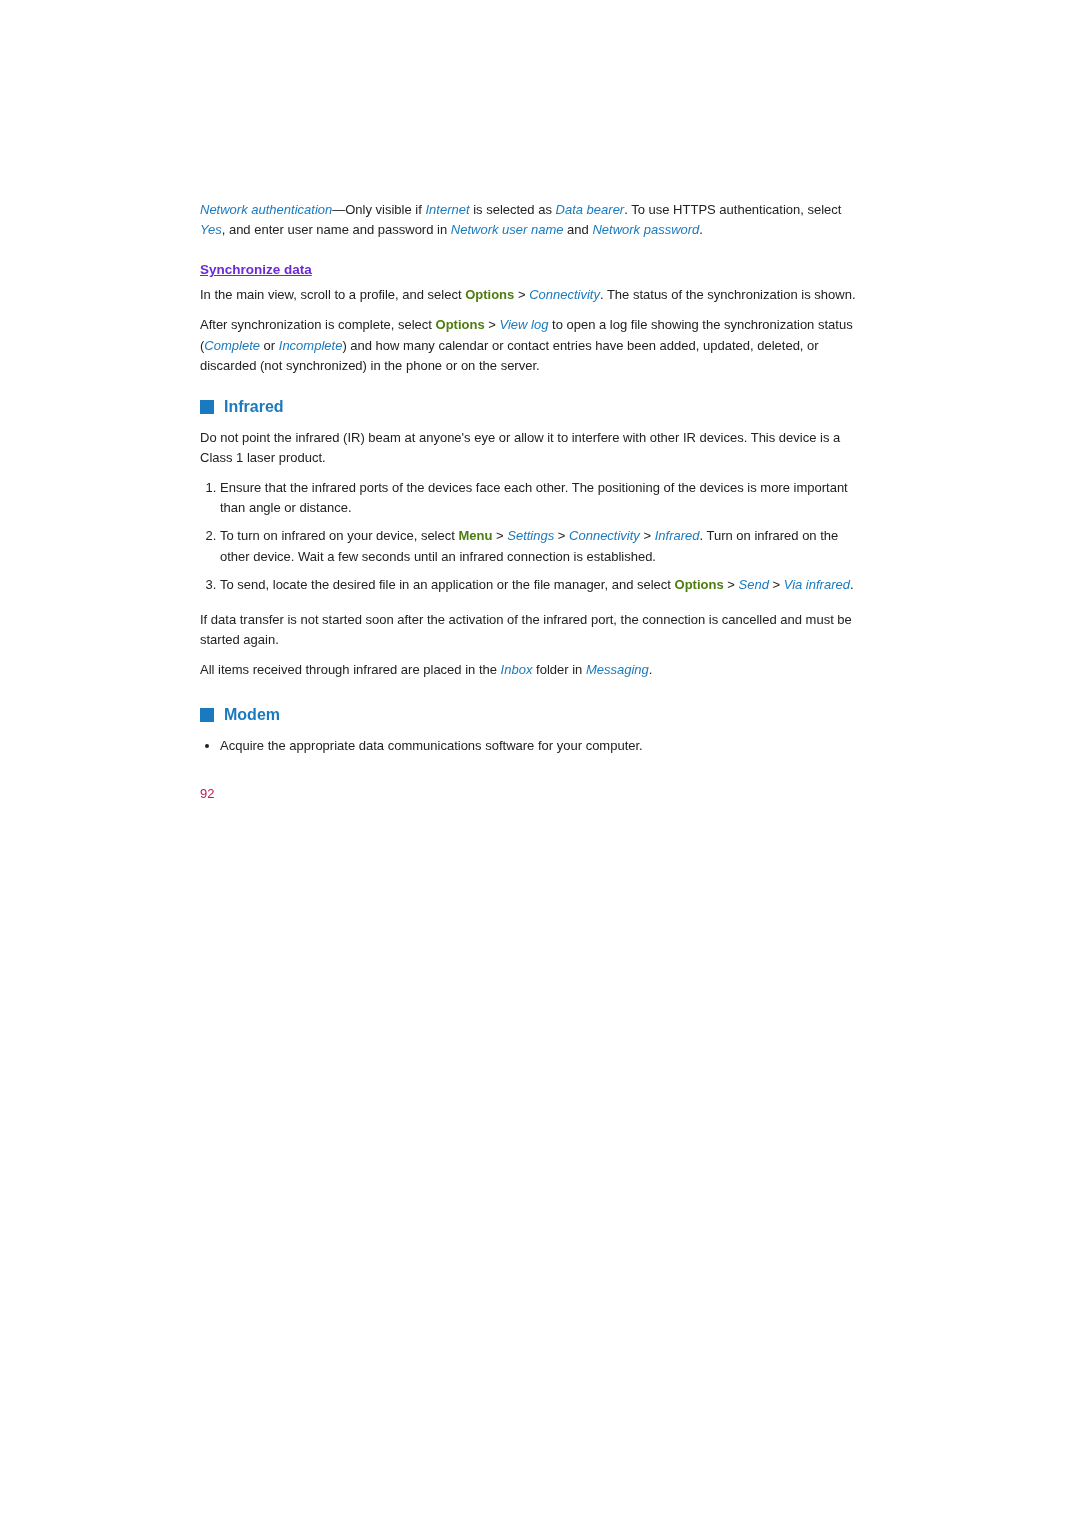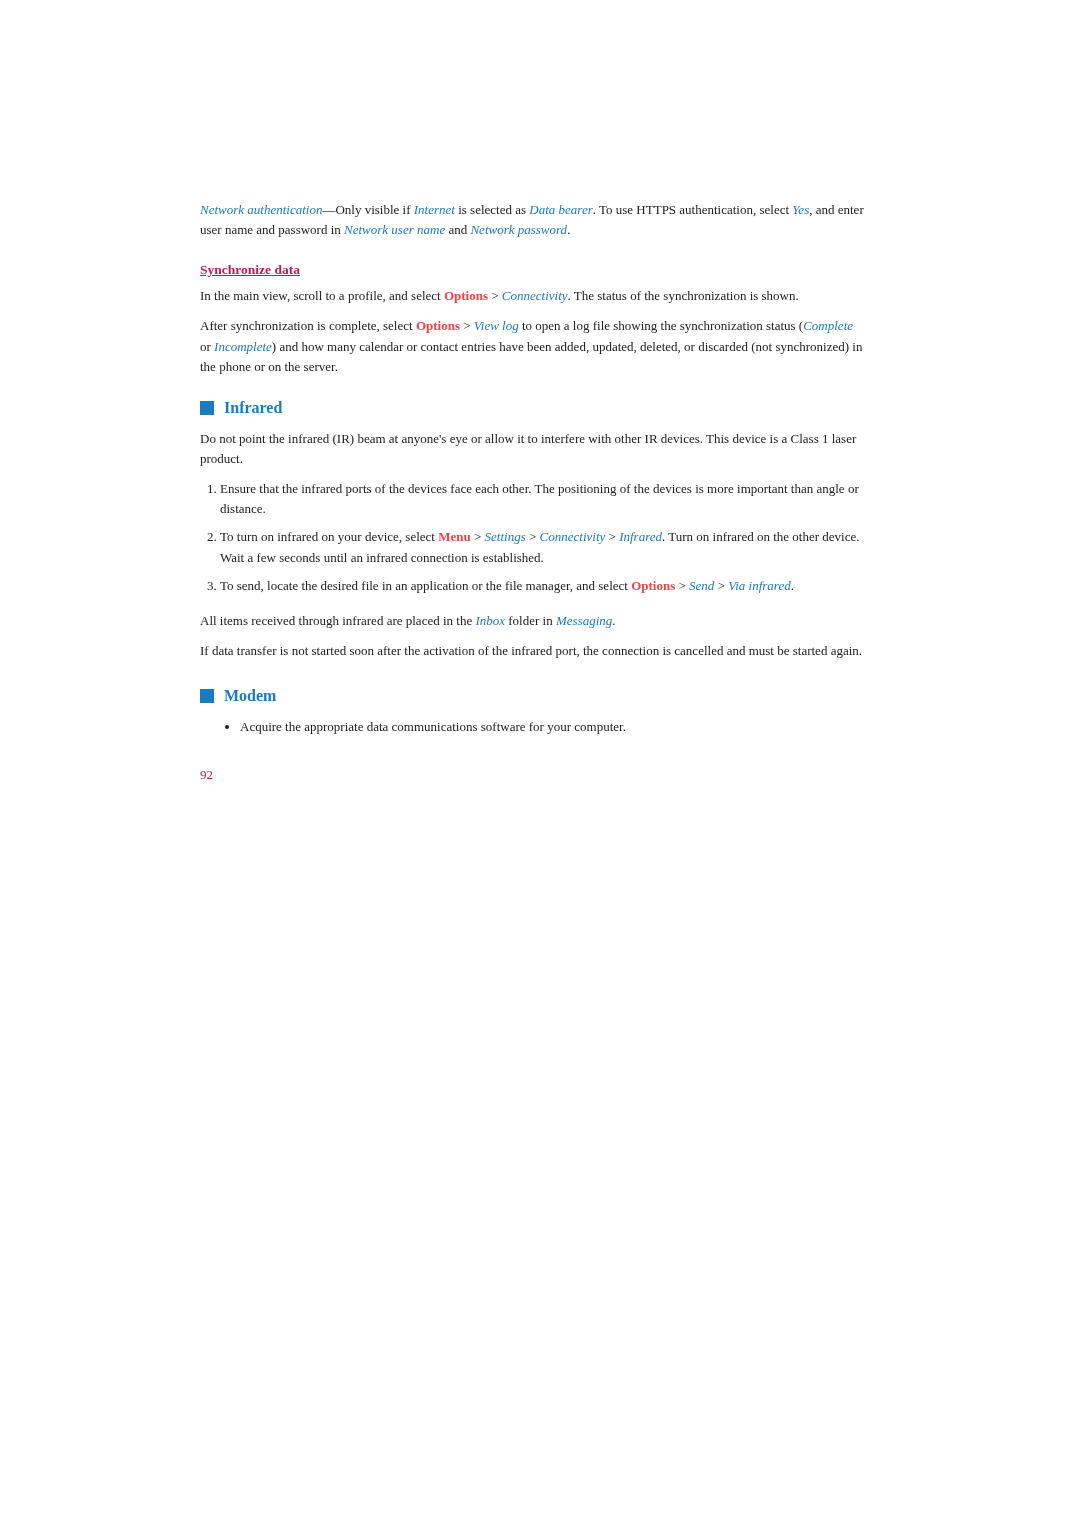--- a/index.html
+++ b/index.html
@@ -15,51 +15,50 @@
       color: #222222;
       width: 1080px;
       min-height: 1528px;
     }
 
     .page {
       width: 1067px;
       min-height: 1528px;
       background: #ffffff;
       padding: 200px 200px 80px 200px;
-      font-family: Liberation Serif, serif;
     }
 
     .intro-block {
       margin-bottom: 22px;
     }
 
     .italic-blue {
       color: #1a7abf;
       font-style: italic;
     }
 
     .bold-blue {
-      color: #ef4444;
+      color: #4d7c0f;
       font-weight: bold;
       font-style: normal;
     }
 
     p {
       line-height: 1.55;
       margin-bottom: 10px;
       font-size: 13px;
     }
 
     .section-heading {
       font-size: 13.5px;
       font-weight: bold;
       text-decoration: underline;
       margin-bottom: 8px;
       margin-top: 16px;
-      color: #be185d;
+      color: #6d28d9;
     }
 
     .section-block {
       margin-bottom: 22px;
     }
 
     .chapter-heading {
       display: flex;
       align-items: center;
       gap: 10px;
@@ -89,21 +88,21 @@
       margin-bottom: 15px;
     }
 
     ol li {
       line-height: 1.55;
       margin-bottom: 8px;
       font-size: 13px;
     }
 
     ul {
-      margin-left: 40px;
+      margin-left: 20px;
       margin-bottom: 10px;
     }
 
     ul li {
       line-height: 1.55;
       margin-bottom: 6px;
       font-size: 13px;
       list-style-type: disc;
     }
 
@@ -150,25 +149,25 @@
         <span>Ensure that the infrared ports of the devices face each other. The positioning of the devices is more important than angle or distance.</span>
       </li>
       <li>
         <span>To turn on infrared on your device, select </span><span class="bold-blue">Menu</span><span> &gt; </span><span class="italic-blue">Settings</span><span> &gt; </span><span class="italic-blue">Connectivity</span><span> &gt; </span><span class="italic-blue">Infrared</span><span>. Turn on infrared on the other device. Wait a few seconds until an infrared connection is established.</span>
       </li>
       <li>
         <span>To send, locate the desired file in an application or the file manager, and select </span><span class="bold-blue">Options</span><span> &gt; </span><span class="italic-blue">Send</span><span> &gt; </span><span class="italic-blue">Via infrared</span><span>.</span>
       </li>
     </ol>
 
+    <p>If data transfer is not started soon after the activation of the infrared port, the connection is cancelled and must be started again.</p>
+
     <p>
       <span>All items received through infrared are placed in the </span><span class="italic-blue">Inbox</span><span> folder in </span><span class="italic-blue">Messaging</span><span>.</span>
     </p>
-
-    <p>If data transfer is not started soon after the activation of the infrared port, the connection is cancelled and must be started again.</p>
   </div>
 
   <div class="chapter-block">
     <div class="chapter-heading">
       <div class="blue-square"></div>
       <span class="chapter-title">Modem</span>
     </div>
 
 
     <ul>

